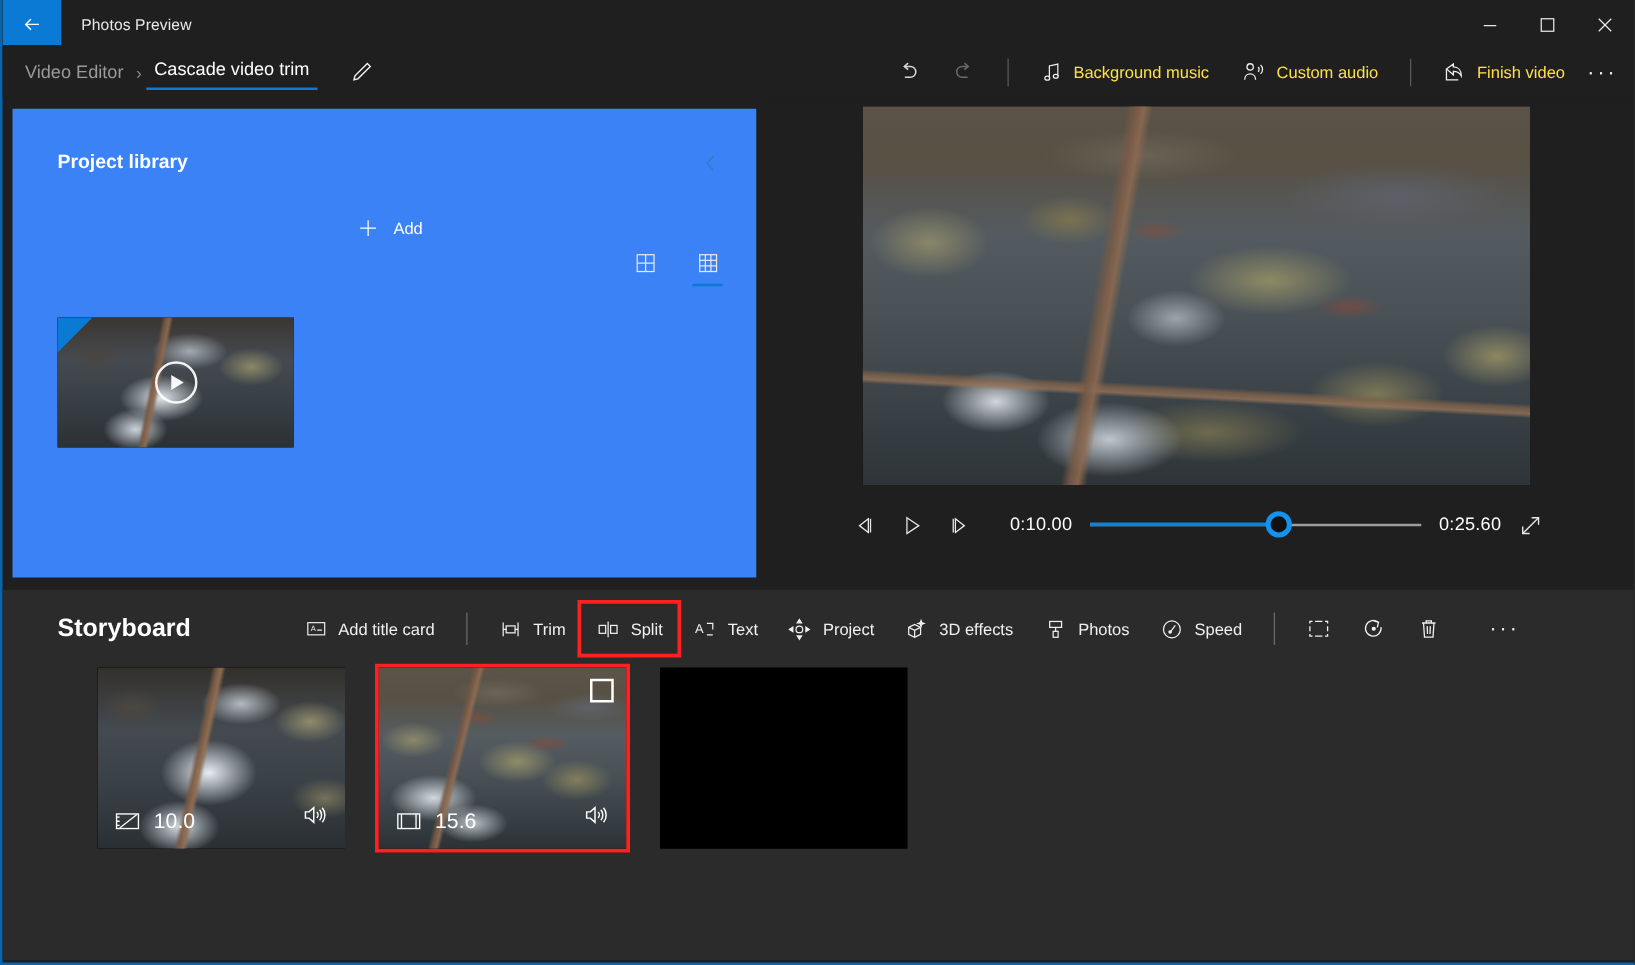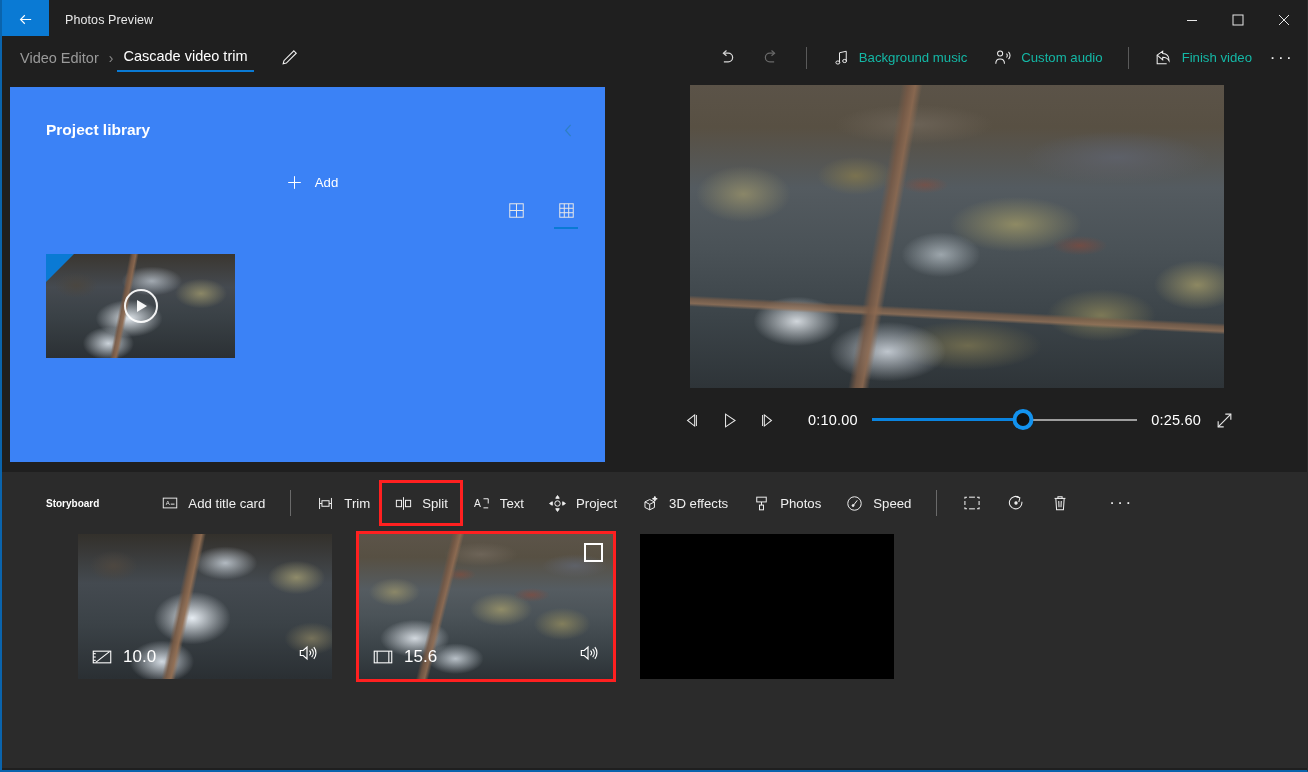--- a/index.html
+++ b/index.html
@@ -66,21 +66,21 @@
     margin-left: 22px; width: 28px; height: 28px;
     display: flex; align-items: center; justify-content: center; cursor: pointer;
   }
 
   #topright {
     margin-left: auto; display: flex; align-items: center; padding-right: 8px;
   }
   .tool {
     display: flex; align-items: center; gap: 9px;
     height: 34px; padding: 0 13px; cursor: pointer;
-    color: #14b8a6; font-size: 13.2px; white-space: nowrap;
+    color: #fde047; font-size: 13.2px; white-space: nowrap;
   }
   .icon-only { padding: 0 12px; }
   .vsep { width: 1px; height: 22px; background: #5a5a5a; margin: 0 12px; }
   .dots {
     display: flex; align-items: center; justify-content: center;
     width: 34px; height: 34px; cursor: pointer;
     color: #f0f0f0; font-size: 17px; letter-spacing: 2.5px;
   }
   .disabled { color: #6a6a6a; }
 
@@ -175,36 +175,36 @@
   }
 
   
   #storyboard {
     position: absolute; left: 0; right: 0; top: 472px; bottom: 2px;
     background: #2b2b2b;
   }
   #sb-bar {
     display: flex; align-items: center; height: 62px; padding-left: 44px;
   }
-  #sb-title { font-size: 10px; font-weight: bold; color: #ffffff; margin-right: 50px; }
+  #sb-title { font-size: 20px; font-weight: bold; color: #ffffff; margin-right: 79px; }
   .sbtool {
     display: flex; align-items: center; gap: 9px;
     height: 40px; padding: 0 12px; cursor: pointer;
     color: #f0f0f0; font-size: 13.2px; white-space: nowrap;
   }
   .sbsep { width: 1px; height: 26px; background: #6a6a6a; margin: 0 13px; }
   .sb-icononly { padding: 0 12px; width: 44px; justify-content: center; gap: 0; }
   #split-tool {
     outline: 3px solid #ff2020; outline-offset: 0px;
     position: relative; z-index: 5;
   }
 
   #sb-clips { display: flex; align-items: flex-start; padding-left: 76px; gap: 27px; }
   .clip {
-    position: relative; width: 254px; height: 145px;
+    position: relative; width: 198px; height: 145px;
     background: #000; overflow: hidden; cursor: pointer;
   }
   .clip.selected {
     outline: 3px solid #ff2020; outline-offset: 0px;
   }
   .clip .meta {
     position: absolute; left: 14px; bottom: 12px; display: flex;
     align-items: center; gap: 11px; z-index: 3;
   }
   .clip .dur { font-size: 17px; color: #ffffff; }

